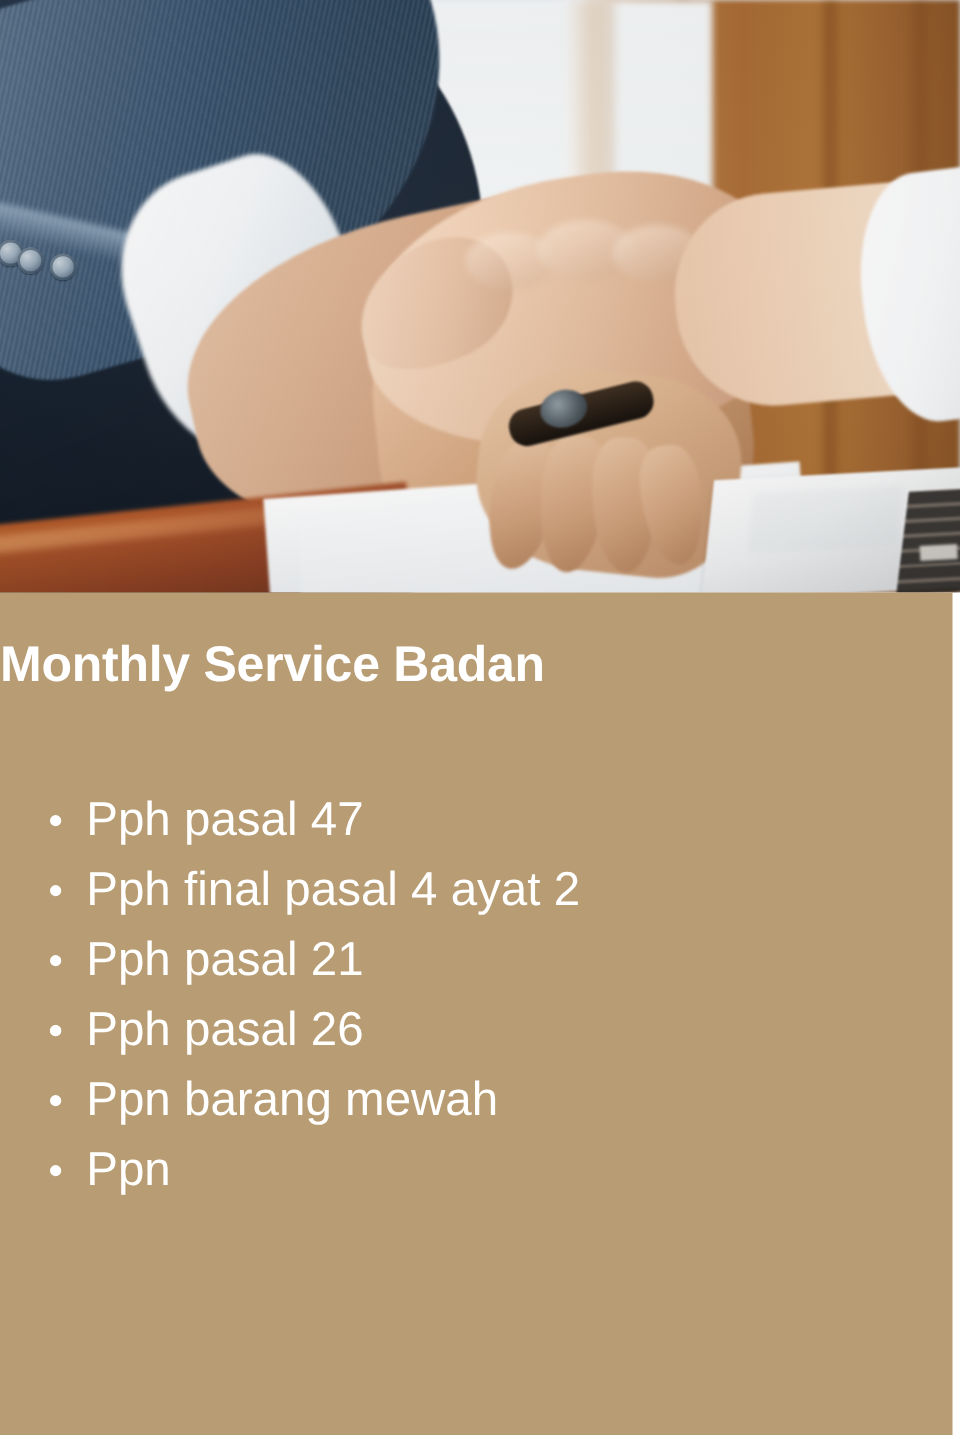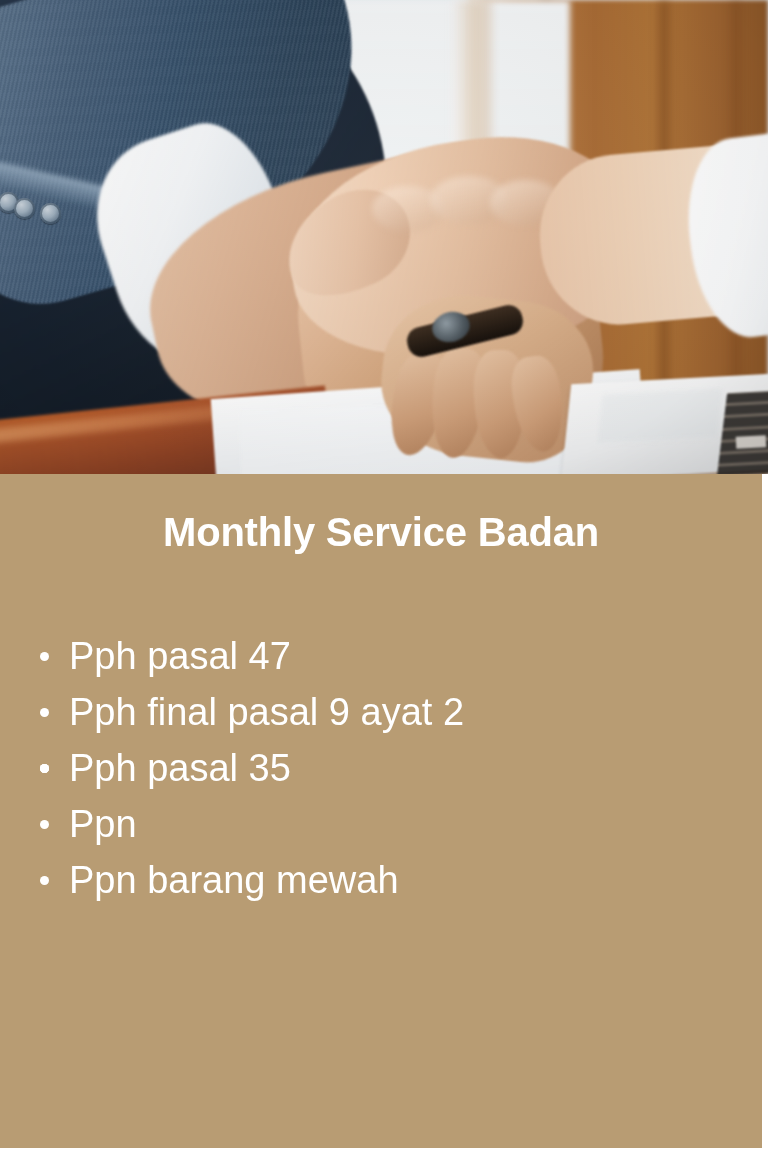--- a/index.html
+++ b/index.html
@@ -436,21 +436,20 @@
     width: 762px;
     height: 674px;
     background: #b89c73;
   }
 
   .panel-title {
     position: absolute;
     left: 0;
     top: 36px;
     width: 762px;
-    text-align: center;
     color: #ffffff;
     font-size: 40px;
     font-weight: bold;
     letter-spacing: -0.2px;
     line-height: 1.1;
   }
 
   .panel-list {
     position: absolute;
     left: 40px;
@@ -544,37 +543,38 @@
 
     <div class="panel-title">Monthly Service Badan</div>
 
     <ul class="panel-list">
       <li>
         <span class="bullet"></span>
         <span>Pph pasal 47</span>
       </li>
       <li>
         <span class="bullet"></span>
-        <span>Pph final pasal 9 ayat 2</span>
-      </li>
-      <li>
-        <span class="bullet"></span>
-      </li>
-      <li>
-        <span class="bullet"></span>
-      </li>
-      <li>
-        <span class="bullet"></span>
-        <span>Pph pasal 35</span>
+        <span>Pph final pasal 4 ayat 2</span>
+      </li>
+      <li>
+        <span class="bullet"></span>
+        <span>Pph pasal 21</span>
+      </li>
+      <li>
+        <span class="bullet"></span>
+      </li>
+      <li>
+        <span class="bullet"></span>
+        <span>Pph pasal 26</span>
+      </li>
+      <li>
+        <span class="bullet"></span>
+        <span>Ppn barang mewah</span>
       </li>
       <li>
         <span class="bullet"></span>
         <span>Ppn</span>
       </li>
-      <li>
-        <span class="bullet"></span>
-        <span>Ppn barang mewah</span>
-      </li>
     </ul>
 
   </div>
 
 </div>
 
 </body></html>

